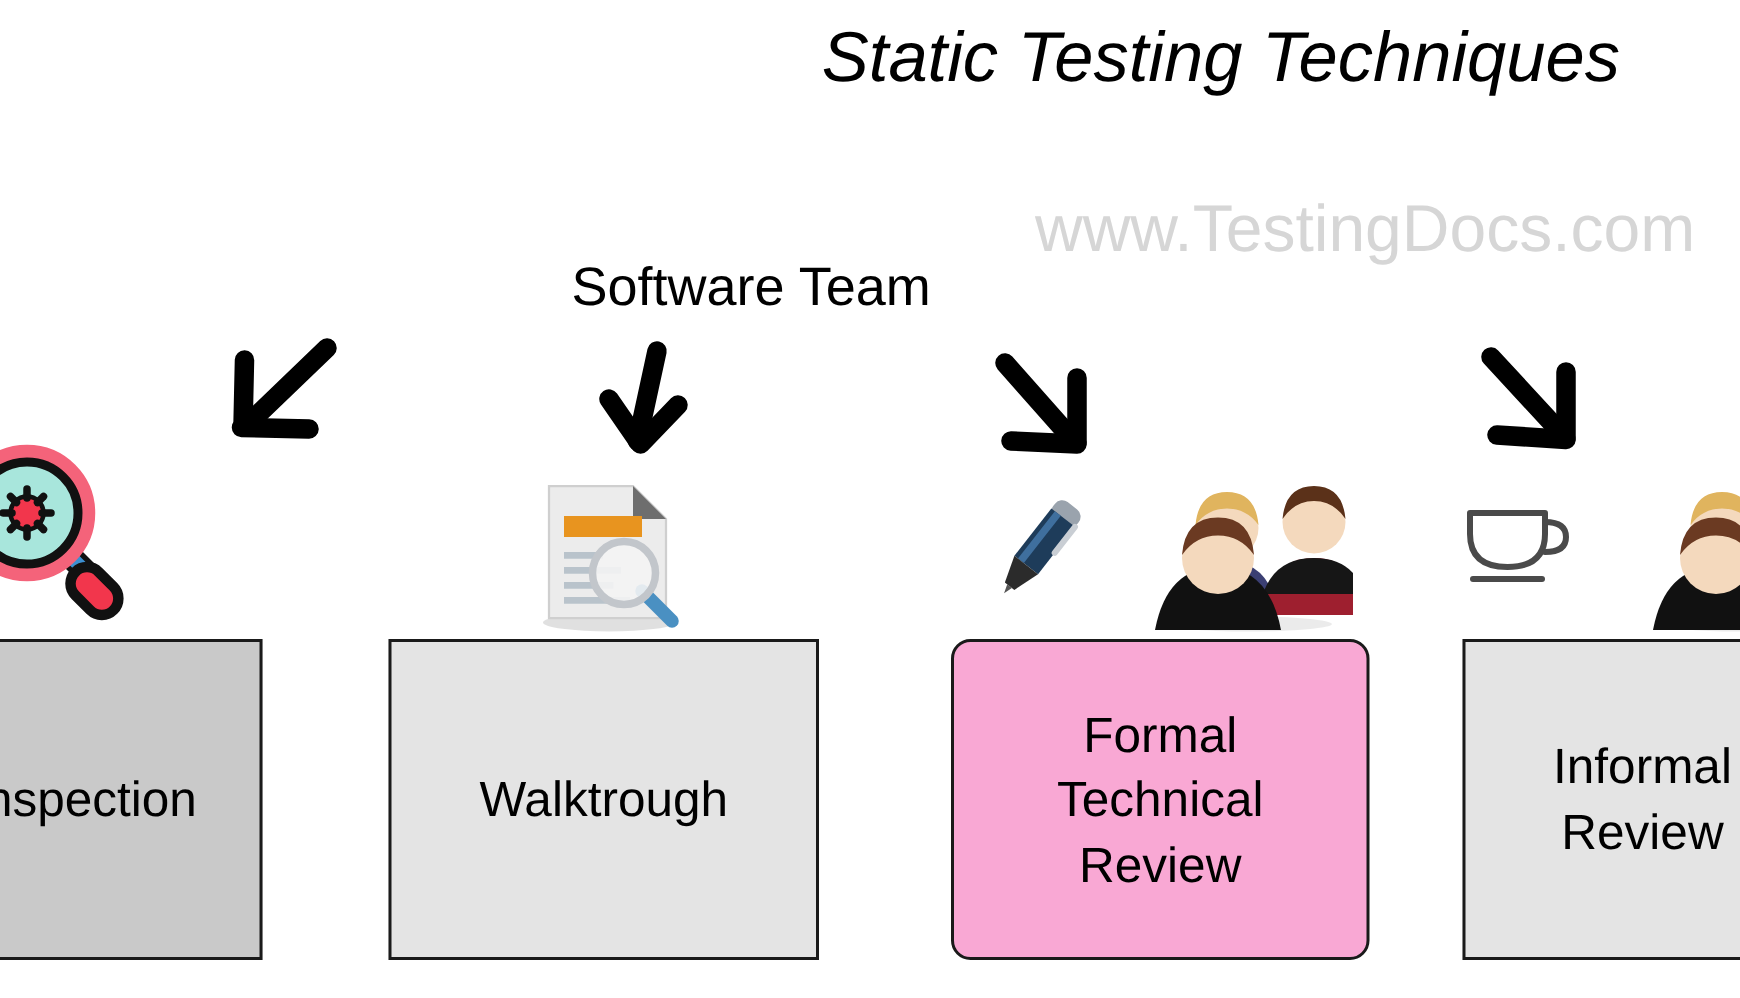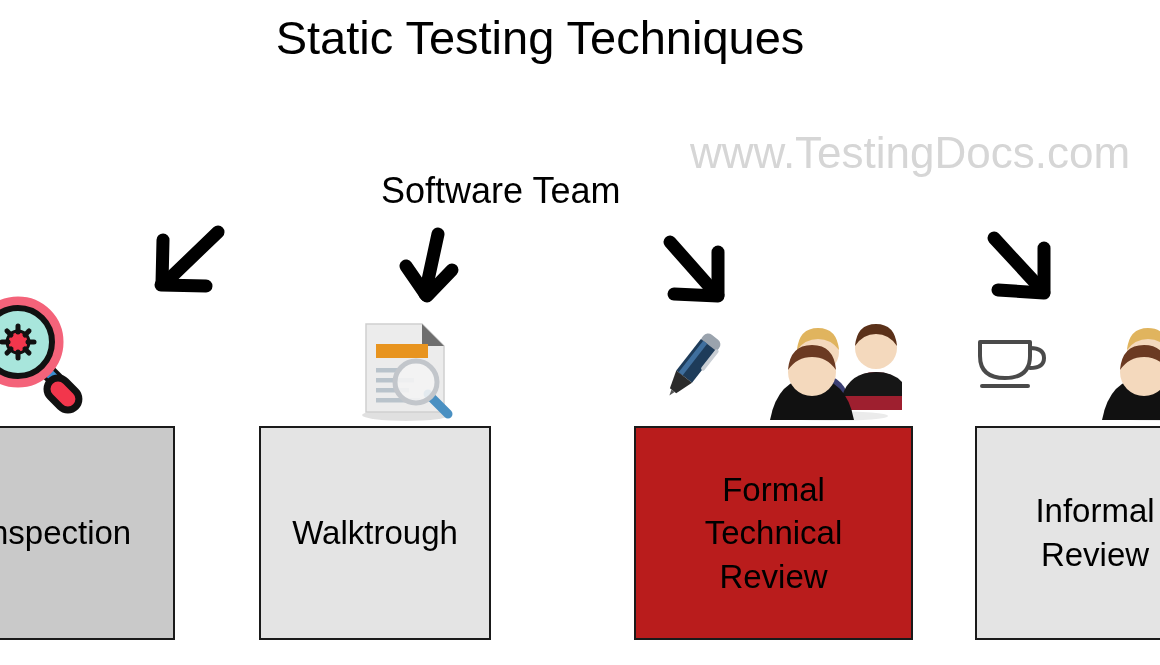--- a/index.html
+++ b/index.html
@@ -17,26 +17,27 @@
     background: #ffffff;
     overflow: hidden;
   }
 
   
   .title {
     position: absolute;
     left: 0;
     top: 10px;
     width: 1080px;
-    text-align: center;
+    text-align: right;
     font-size: 47px;
     font-weight: 400;
     color: #000000;
     letter-spacing: 0px;
     white-space: nowrap;
+    font-style: italic;
   }
 
   
   .watermark {
     position: absolute;
     left: 690px;
     top: 128px;
     font-size: 44px;
     color: #d6d6d6;
     font-weight: 400;
@@ -71,30 +72,31 @@
   .box-1 {
     left: -63px;
     top: 426px;
     width: 238px;
     height: 214px;
     background: #c9c9c9;
   }
   .box-2 {
     left: 259px;
     top: 426px;
-    width: 232px;
+    width: 287px;
     height: 214px;
     background: #e4e4e4;
   }
   .box-3 {
     left: 634px;
     top: 426px;
     width: 279px;
     height: 214px;
-    background: #b91c1c;
+    background: #f9a8d4;
+    border-radius: 13px;
   }
   .box-4 {
     left: 975px;
     top: 426px;
     width: 240px;
     height: 214px;
     background: #e4e4e4;
   }
 
   

